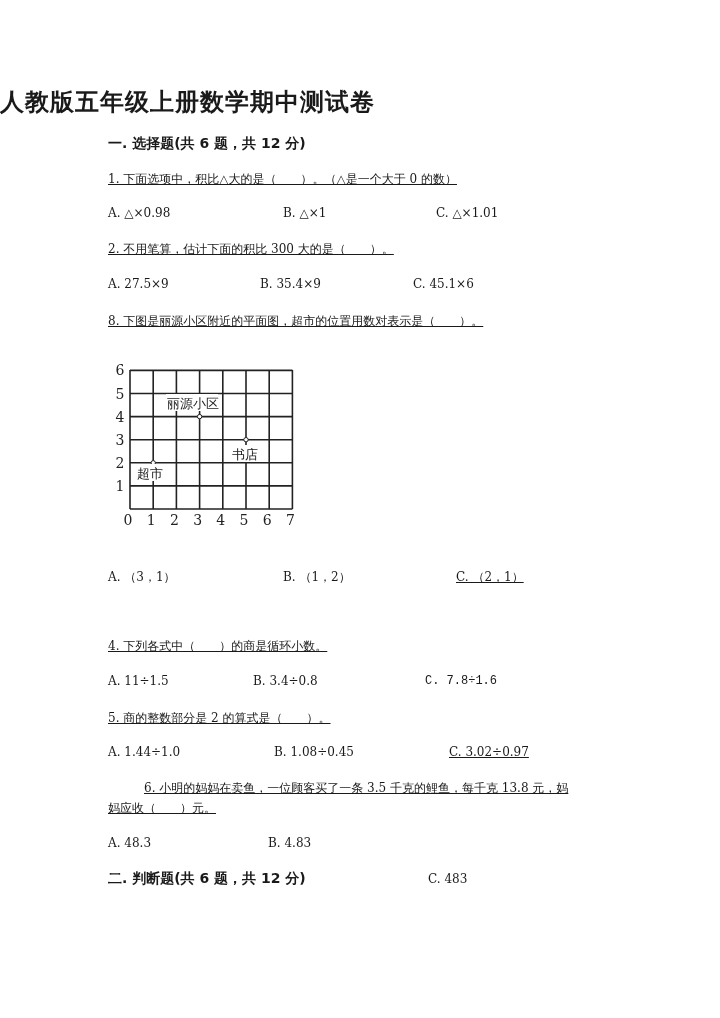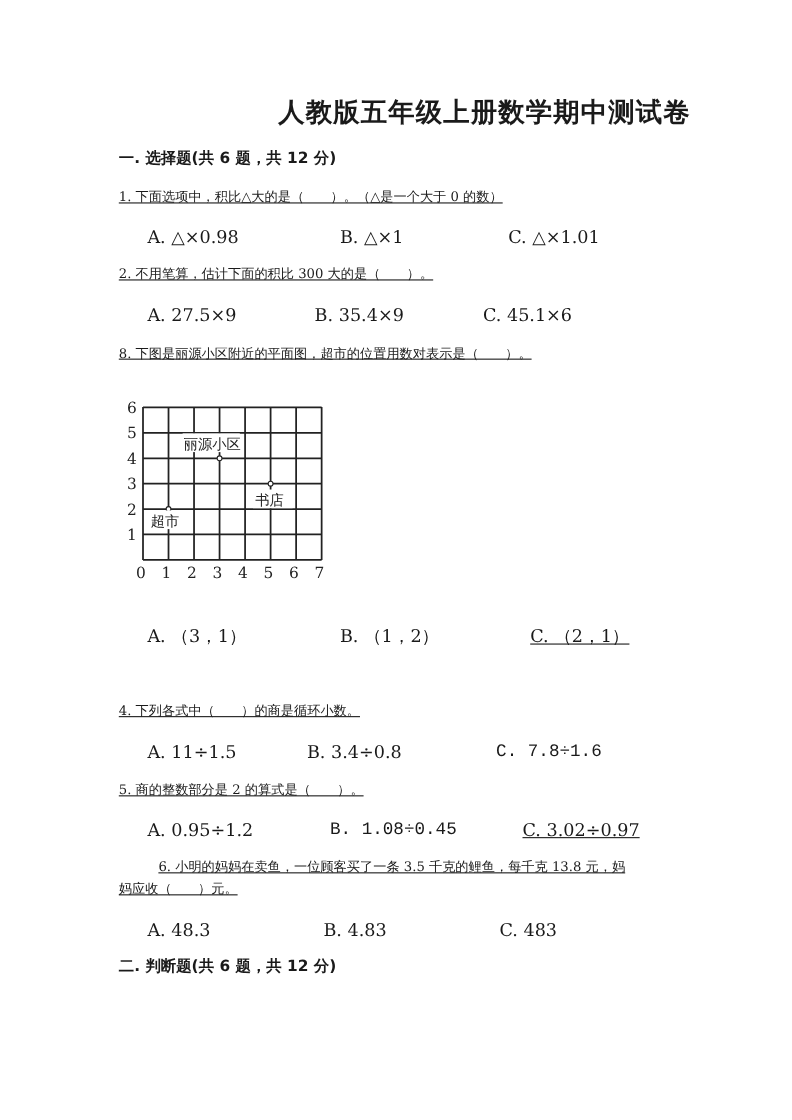--- a/index.html
+++ b/index.html
@@ -1,23 +1,23 @@
 <!DOCTYPE html>
 <html><head>
 <meta charset="utf-8">
 <style>
   html, body { margin:0; padding:0; background:#ffffff; }
   body { width:720px; height:1018px; position:relative; overflow:hidden;
          font-family:"DejaVu Serif","Liberation Serif",serif; color:#1a1a1a; }
   .abs { position:absolute; white-space:nowrap; }
-  .title { left:0; width:628px; top:86px; text-align:right; font-size:24px; font-weight:bold;
+  .title { left:0; width:628px; top:86px; text-align:left; font-size:24px; font-weight:bold;
            font-family:"DejaVu Sans","Liberation Sans",sans-serif; letter-spacing:1px; }
   .section { font-size:14px; font-weight:bold; font-family:"DejaVu Sans","Liberation Sans",sans-serif; }
   .q { font-size:12px;text-decoration:underline; }
-  .opt { font-size:16px;margin-left:26px; }
+  .opt { font-size:12px; }
   .map { position:absolute; left:108px; top:358px; width:200px; height:176px; }
 </style>
 </head>
 <body>
 
 <div class="abs title">人教版五年级上册数学期中测试卷</div>
 
 <div class="abs section" style="left:108px;top:135px;">一. 选择题(共 6 题，共 12 分)</div>
 
 <div class="abs q" style="left:108px;top:171px;">1. 下面选项中，积比△大的是（　　）。（△是一个大于 0 的数）</div>
@@ -85,23 +85,23 @@
 <div class="abs opt" style="left:108px;top:569px;">A. （3，1）</div>
 <div class="abs opt" style="left:283px;top:569px;">B. （1，2）</div>
 <div class="abs opt" style="left:456px;top:569px;text-decoration:underline;">C. （2，1）</div>
 
 <div class="abs q" style="left:108px;top:638px;">4. 下列各式中（　　）的商是循环小数。</div>
 <div class="abs opt" style="left:108px;top:674px;">A. 11÷1.5</div>
 <div class="abs opt" style="left:253px;top:674px;">B. 3.4÷0.8</div>
 <div class="abs opt" style="left:425px;top:674px;font-family:Liberation Mono, monospace;">C. 7.8÷1.6</div>
 
 <div class="abs q" style="left:108px;top:710px;">5. 商的整数部分是 2 的算式是（　　）。</div>
-<div class="abs opt" style="left:108px;top:745px;">A. 0.95÷1.2</div>
-<div class="abs opt" style="left:274px;top:745px;font-family:Liberation Mono, monospace;">B. 1.08÷0.45</div>
+<div class="abs opt" style="left:108px;top:745px;">A. 1.44÷1.0</div>
+<div class="abs opt" style="left:274px;top:745px;">B. 1.08÷0.45</div>
 <div class="abs opt" style="left:449px;top:745px;text-decoration:underline;">C. 3.02÷0.97</div>
 
 <div class="abs q" style="left:108px;top:780px;margin-left:36px;">6. 小明的妈妈在卖鱼，一位顾客买了一条 3.5 千克的鲤鱼，每千克 13.8 元，妈</div>
 <div class="abs q" style="left:108px;top:800px;">妈应收（　　）元。</div>
 <div class="abs opt" style="left:108px;top:836px;">A. 48.3</div>
 <div class="abs opt" style="left:268px;top:836px;">B. 4.83</div>
-<div class="abs opt" style="left:428px;top:836px;">C. 483</div>
+<div class="abs opt" style="left:428px;top:872px;">C. 483</div>
 
 <div class="abs section" style="left:108px;top:870px;">二. 判断题(共 6 题，共 12 分)</div>
 
 </body></html>

